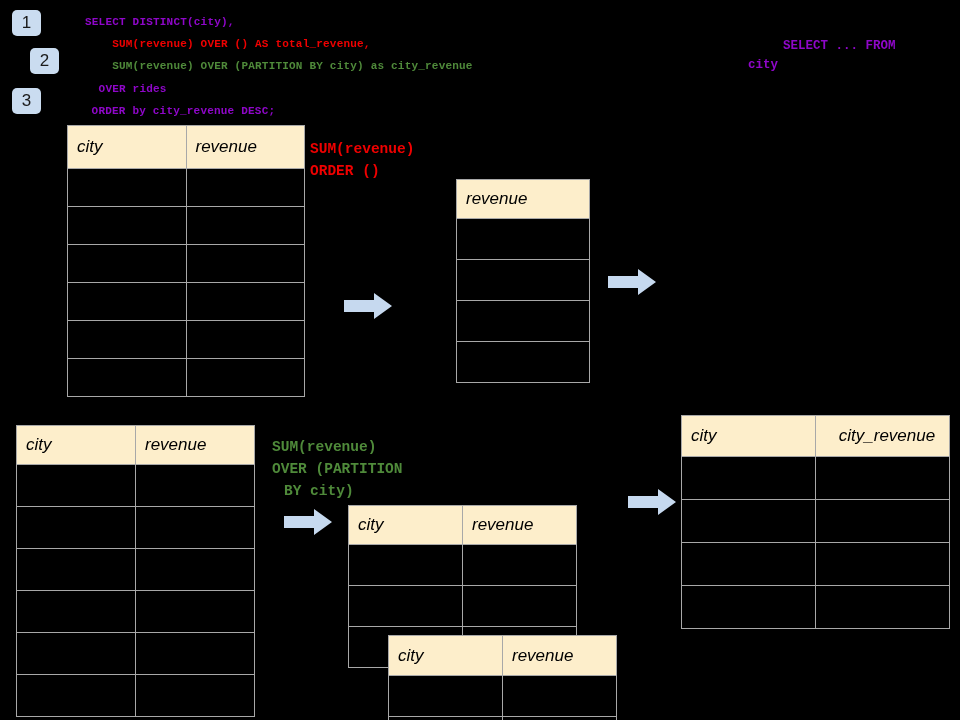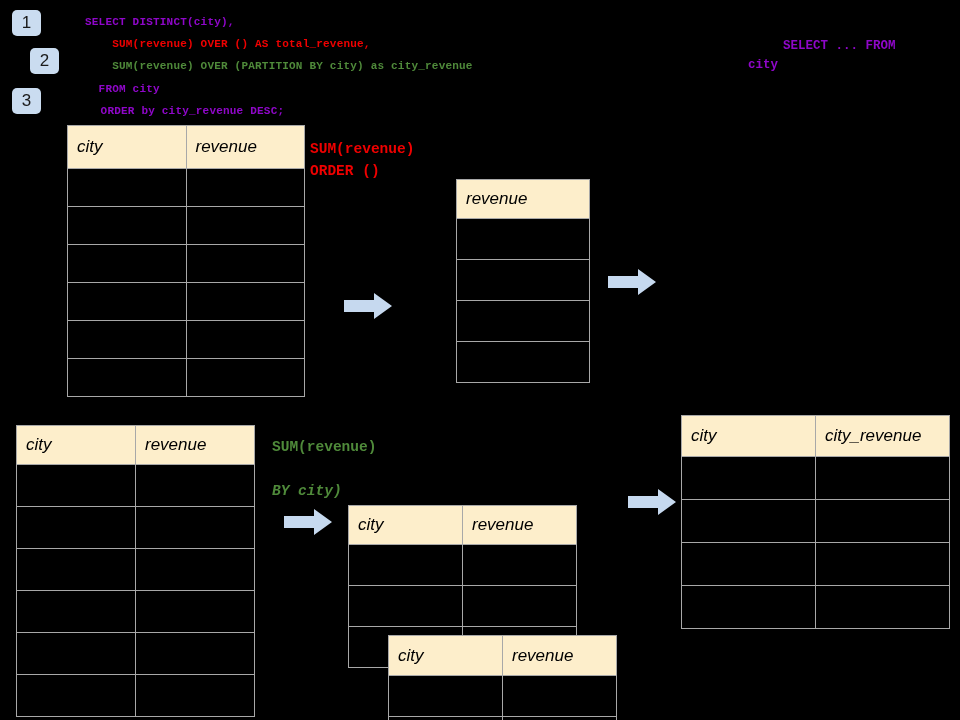--- a/index.html
+++ b/index.html
@@ -102,31 +102,32 @@
 
 <div id="canvas">
 
   <div class="badge" style="left:12px; top:10px;">1</div>
   <div class="badge" style="left:30px; top:48px;">2</div>
   <div class="badge" style="left:12px; top:88px;">3</div>
 
   <div class="code c-purple" style="left:85px; top:11px;">SELECT DISTINCT(city),</div>
   <div class="code c-red" style="left:85px; top:33px;">    SUM(revenue) OVER () AS total_revenue,</div>
   <div class="code c-green" style="left:85px; top:55px;">    SUM(revenue) OVER (PARTITION BY city) as city_revenue</div>
-  <div class="code c-purple" style="left:85px; top:78px;">  FROM city</div>
-  <div class="code c-purple" style="left:87px; top:100px;">  ORDER by city_revenue DESC;</div>
+  <div class="code c-purple" style="left:85px; top:78px;">  OVER rides</div>
+  <div class="code c-purple" style="left:78px; top:100px;">  ORDER by city_revenue DESC;</div>
 
   <div class="side-note" style="left:748px; top:37px;margin-left:35px;">SELECT ... FROM</div>
   <div class="side-note" style="left:748px; top:56px;">city</div>
 
   <div class="annot red" style="left:310px; top:138px;">SUM(revenue)</div>
   <div class="annot red" style="left:310px; top:160px;">ORDER ()</div>
 
   <div class="annot green" style="left:272px; top:436px;">SUM(revenue)</div>
-  <div class="annot green" style="left:272px; top:480px;font-style:italic;">BY city)</div>
+  <div class="annot green" style="left:272px; top:458px;">OVER (PARTITION</div>
+  <div class="annot green" style="left:284px; top:480px;">BY city)</div>
 
   <table class="tbl" style="left:67px; top:125px; width:238px;">
     <colgroup>
         <col style="width:50%">
         <col style="width:50%">
       </colgroup>
     <tbody>
       <tr>
         <td class="hdr" style="height:42px;">city</td>
         <td class="hdr" style="height:42px;">revenue</td>
@@ -265,21 +266,21 @@
   </table>
 
   <table class="tbl" style="left:681px; top:415px; width:269px;">
     <colgroup>
         <col style="width:50%">
         <col style="width:50%">
       </colgroup>
     <tbody>
       <tr>
         <td class="hdr" style="height:40px;">city</td>
-        <td class="hdr" style="height:40px;">city_revenue</td>
+        <td class="hdr" style="height:40px;text-align:center;">city_revenue</td>
       </tr>
       <tr>
         <td style="height:42px;"></td>
         <td style="height:42px;"></td>
       </tr>
       <tr>
         <td style="height:42px;"></td>
         <td style="height:42px;"></td>
       </tr>
       <tr>

